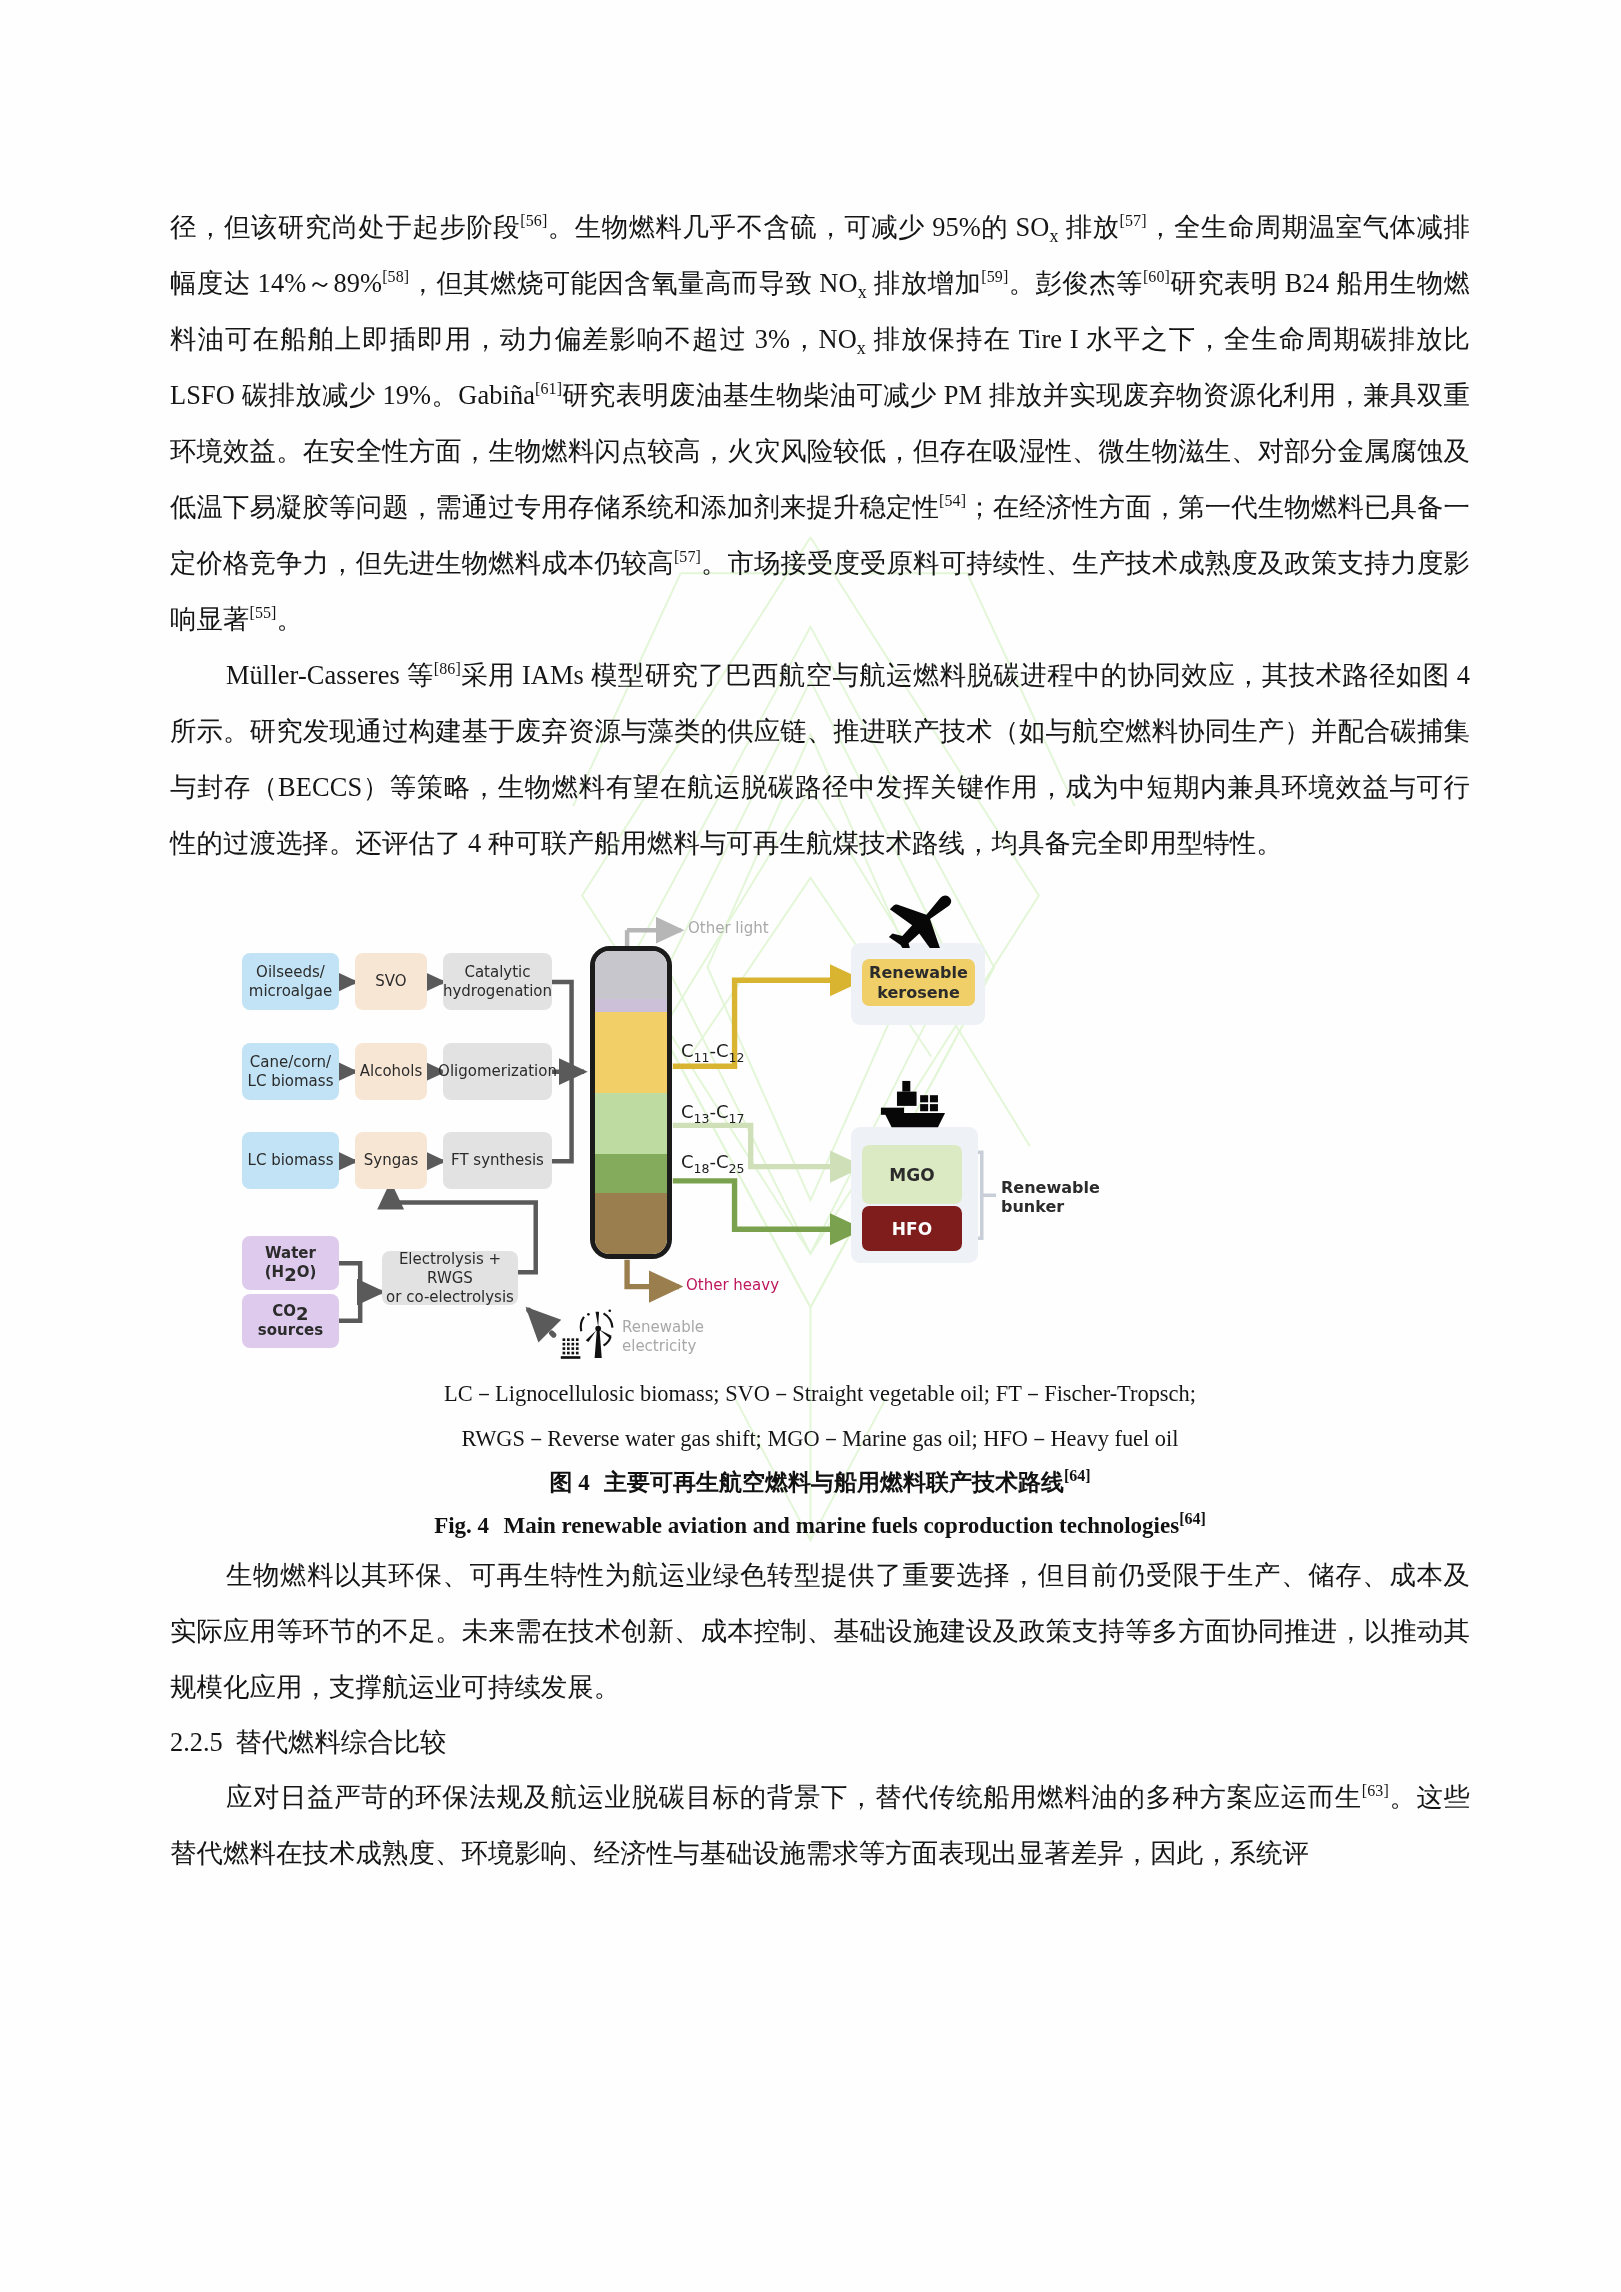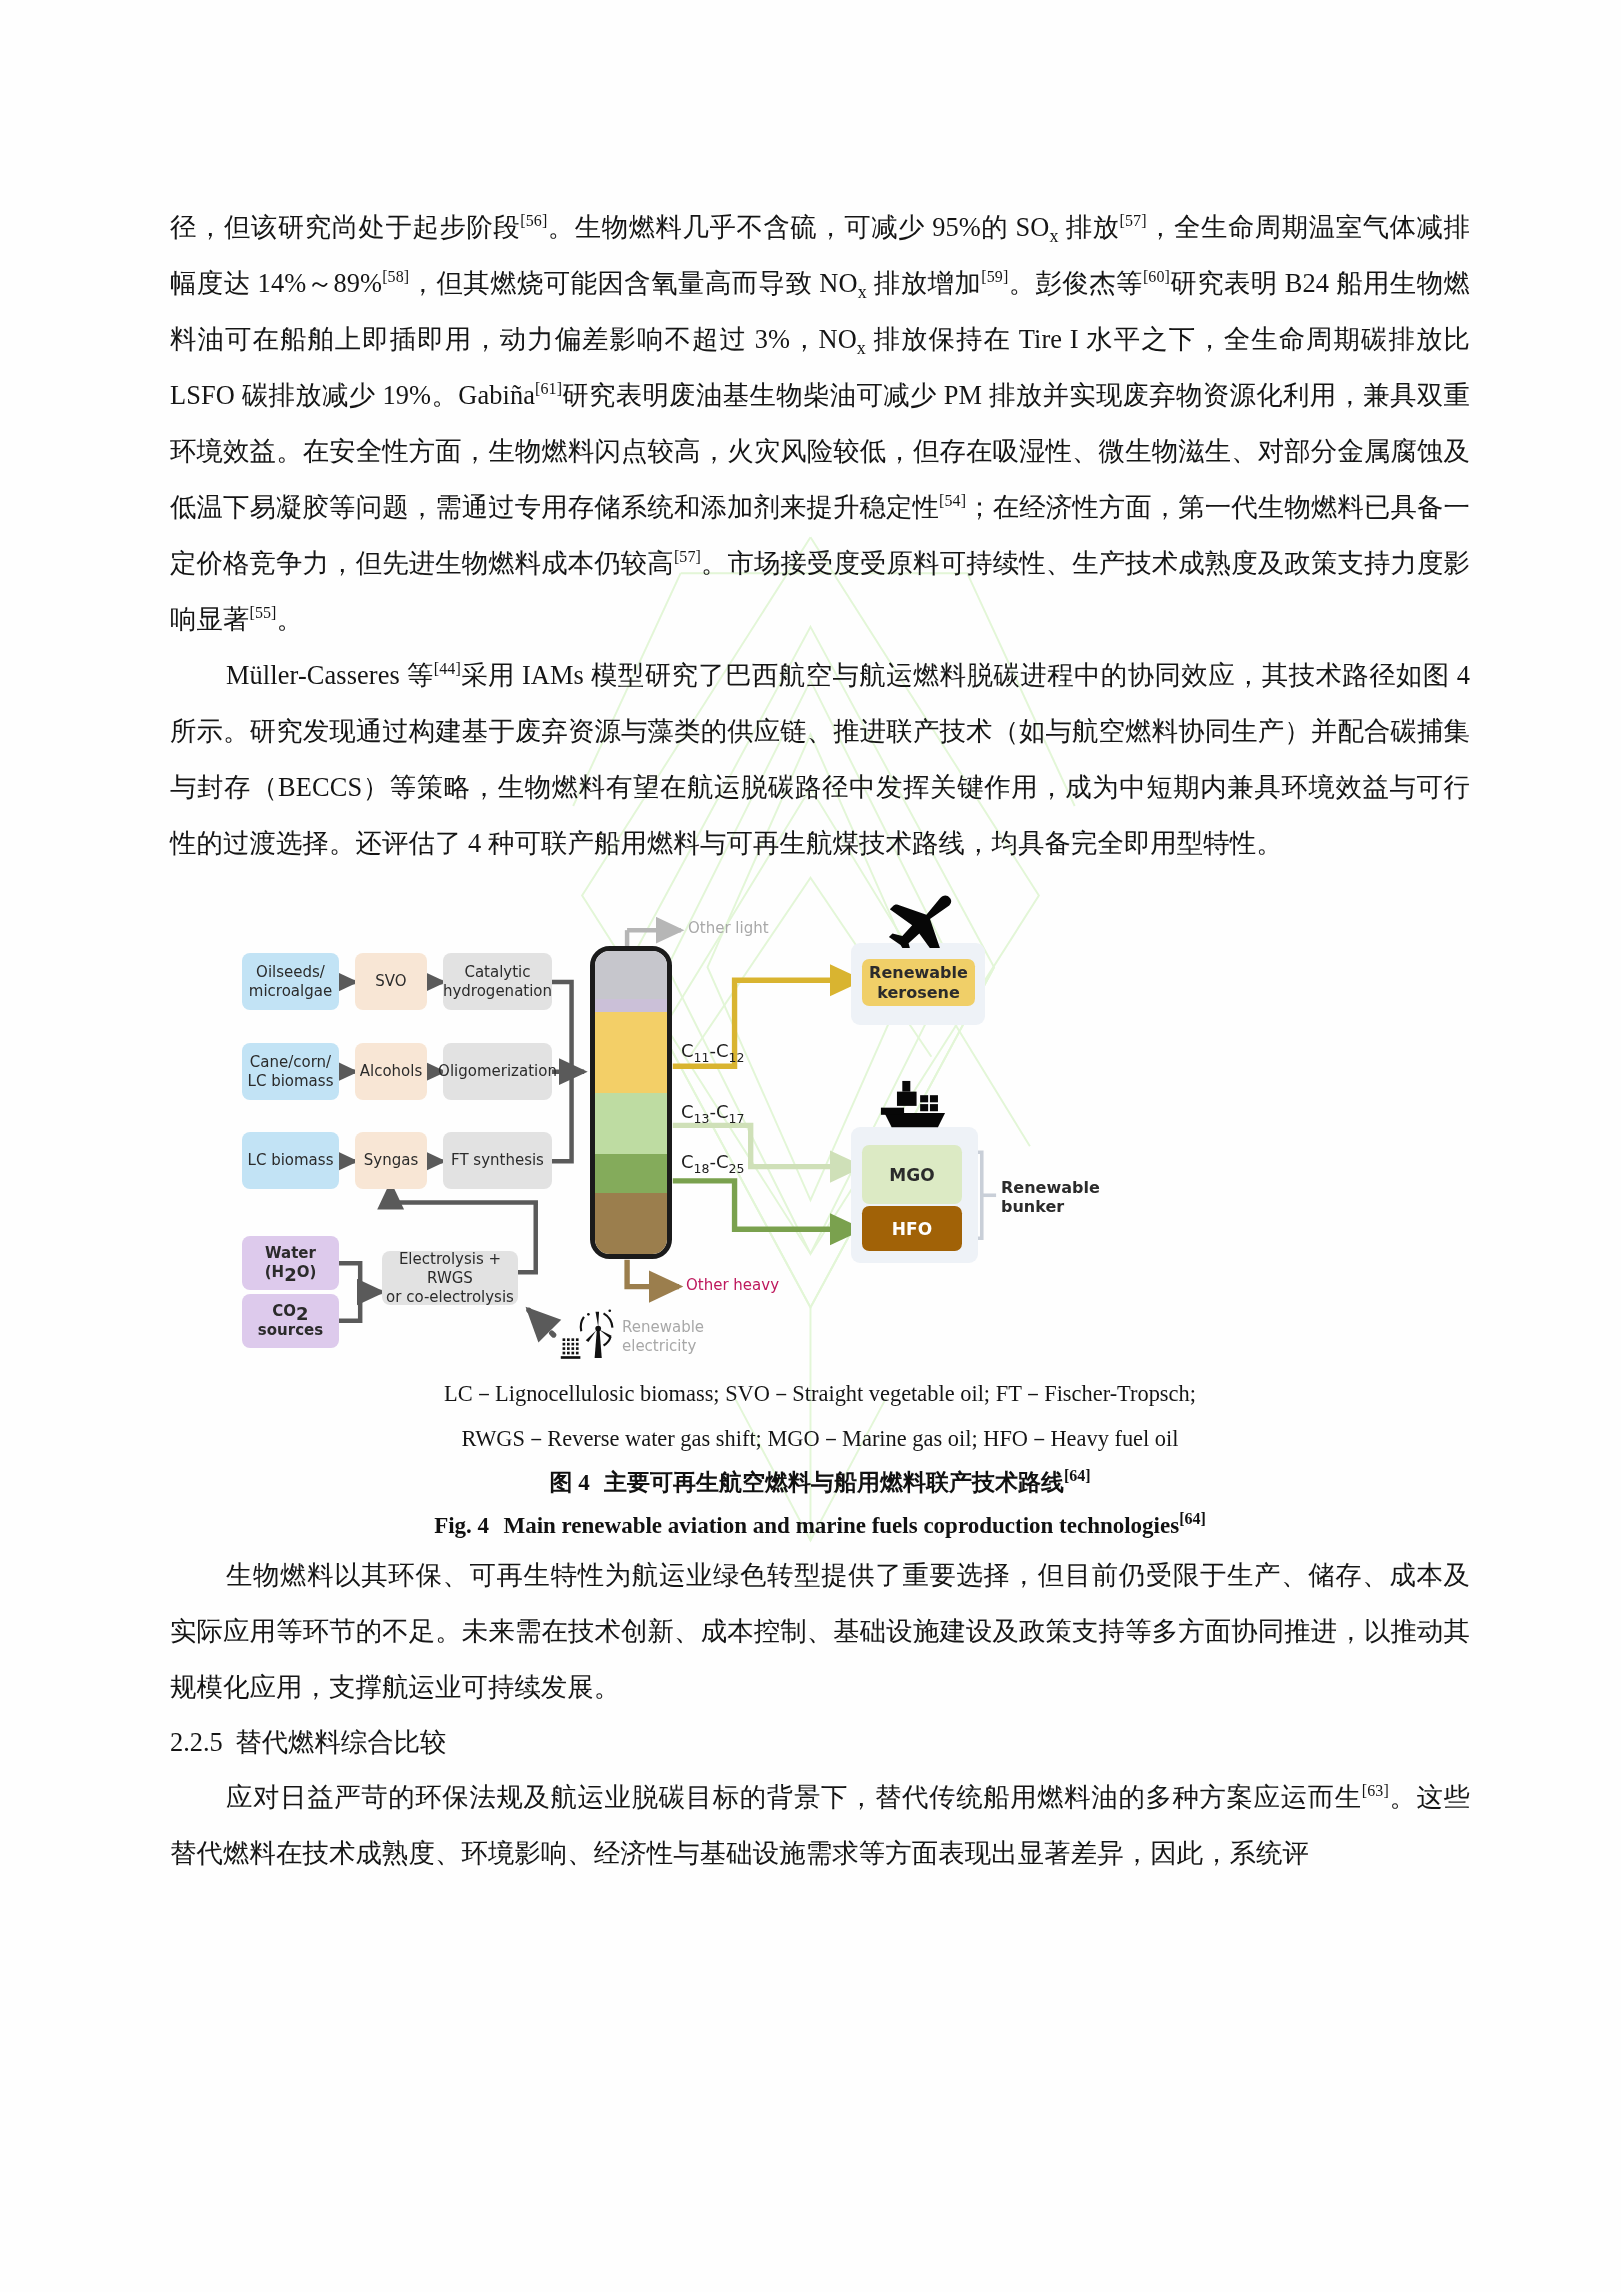--- a/index.html
+++ b/index.html
@@ -149,21 +149,21 @@
     display: flex;
     align-items: center;
     justify-content: center;
     font-family: "DejaVu Sans", "Liberation Sans", sans-serif;
     font-weight: bold;
     text-align: center;
     box-sizing: border-box;
   }
   #prod-kero { background: #f0cf68; color: #2b2b2b; font-size: 16px; line-height: 19.7px; }
   #prod-mgo  { background: #dceac4; color: #2b2b2b; font-size: 17px; }
-  #prod-hfo  { background: #a16207; color: #ffffff; font-size: 17px; }
+  #prod-hfo  { background: #7f1d1d; color: #ffffff; font-size: 17px; }
 
   svg.wires { position: absolute; left: 0; top: 0; overflow: visible; }
 
   
   .fignote {
     text-align: center;
     font-size: 22.4px;
     line-height: 45px;
     color: #151515;
   }
@@ -195,21 +195,21 @@
       <path d="M660 1280 L905 880 L1150 1280"></path>
       <path d="M905 600 L1160 1000 L905 1400"></path>
       <path d="M905 600 L650 1000 L905 1400"></path>
     </g>
   </svg>
 
   <div id="content">
 
     <p class="para first">径，但该研究尚处于起步阶段<sup class="lat">[56]</sup>。生物燃料几乎不含硫，可减少 <span class="lat">95%</span>的 <span class="lat">SO<span class="sub">x</span></span> 排放<sup class="lat">[57]</sup>，全生命周期温室气体减排幅度达 <span class="lat">14%～89%</span><sup class="lat">[58]</sup>，但其燃烧可能因含氧量高而导致 <span class="lat">NO<span class="sub">x</span></span> 排放增加<sup class="lat">[59]</sup>。彭俊杰等<sup class="lat">[60]</sup>研究表明 <span class="lat">B24</span> 船用生物燃料油可在船舶上即插即用，动力偏差影响不超过 <span class="lat">3%</span>，<span class="lat">NO<span class="sub">x</span></span> 排放保持在 <span class="lat">Tire I</span> 水平之下，全生命周期碳排放比 <span class="lat">LSFO</span> 碳排放减少 <span class="lat">19%</span>。<span class="lat">Gabiña</span><sup class="lat">[61]</sup>研究表明废油基生物柴油可减少 <span class="lat">PM</span> 排放并实现废弃物资源化利用，兼具双重环境效益。在安全性方面，生物燃料闪点较高，火灾风险较低，但存在吸湿性、微生物滋生、对部分金属腐蚀及低温下易凝胶等问题，需通过专用存储系统和添加剂来提升稳定性<sup class="lat">[54]</sup>；在经济性方面，第一代生物燃料已具备一定价格竞争力，但先进生物燃料成本仍较高<sup class="lat">[57]</sup>。市场接受度受原料可持续性、生产技术成熟度及政策支持力度影响显著<sup class="lat">[55]</sup>。</p>
 
-    <p class="para indent"><span class="lat">Müller-Casseres</span> 等<sup class="lat">[44]</sup>采用 <span class="lat">IAMs</span> 模型研究了巴西航空与航运燃料脱碳进程中的协同效应，其技术路径如图 <span class="lat">4</span> 所示。研究发现通过构建基于废弃资源与藻类的供应链、推进联产技术（如与航空燃料协同生产）并配合碳捕集与封存（<span class="lat">BECCS</span>）等策略，生物燃料有望在航运脱碳路径中发挥关键作用，成为中短期内兼具环境效益与可行性的过渡选择。还评估了 <span class="lat">4</span> 种可联产船用燃料与可再生航煤技术路线，均具备完全即用型特性。</p>
+    <p class="para indent"><span class="lat">Müller-Casseres</span> 等<sup class="lat">[86]</sup>采用 <span class="lat">IAMs</span> 模型研究了巴西航空与航运燃料脱碳进程中的协同效应，其技术路径如图 <span class="lat">4</span> 所示。研究发现通过构建基于废弃资源与藻类的供应链、推进联产技术（如与航空燃料协同生产）并配合碳捕集与封存（<span class="lat">BECCS</span>）等策略，生物燃料有望在航运脱碳路径中发挥关键作用，成为中短期内兼具环境效益与可行性的过渡选择。还评估了 <span class="lat">4</span> 种可联产船用燃料与可再生航煤技术路线，均具备完全即用型特性。</p>
 
     <div id="figure-block">
       <div id="figure-canvas">
         <div id="figure-inner">
 
           <svg class="wires" width="1030" height="475" aria-hidden="true" viewBox="0 0 1150 530">
             <defs>
               <marker id="ah-dark" markerWidth="7" markerHeight="7" refX="5.6" refY="3" orient="auto">
                 <path d="M0,0 L6.4,3 L0,6 Z" fill="#5a5a5a"></path>
               </marker>

